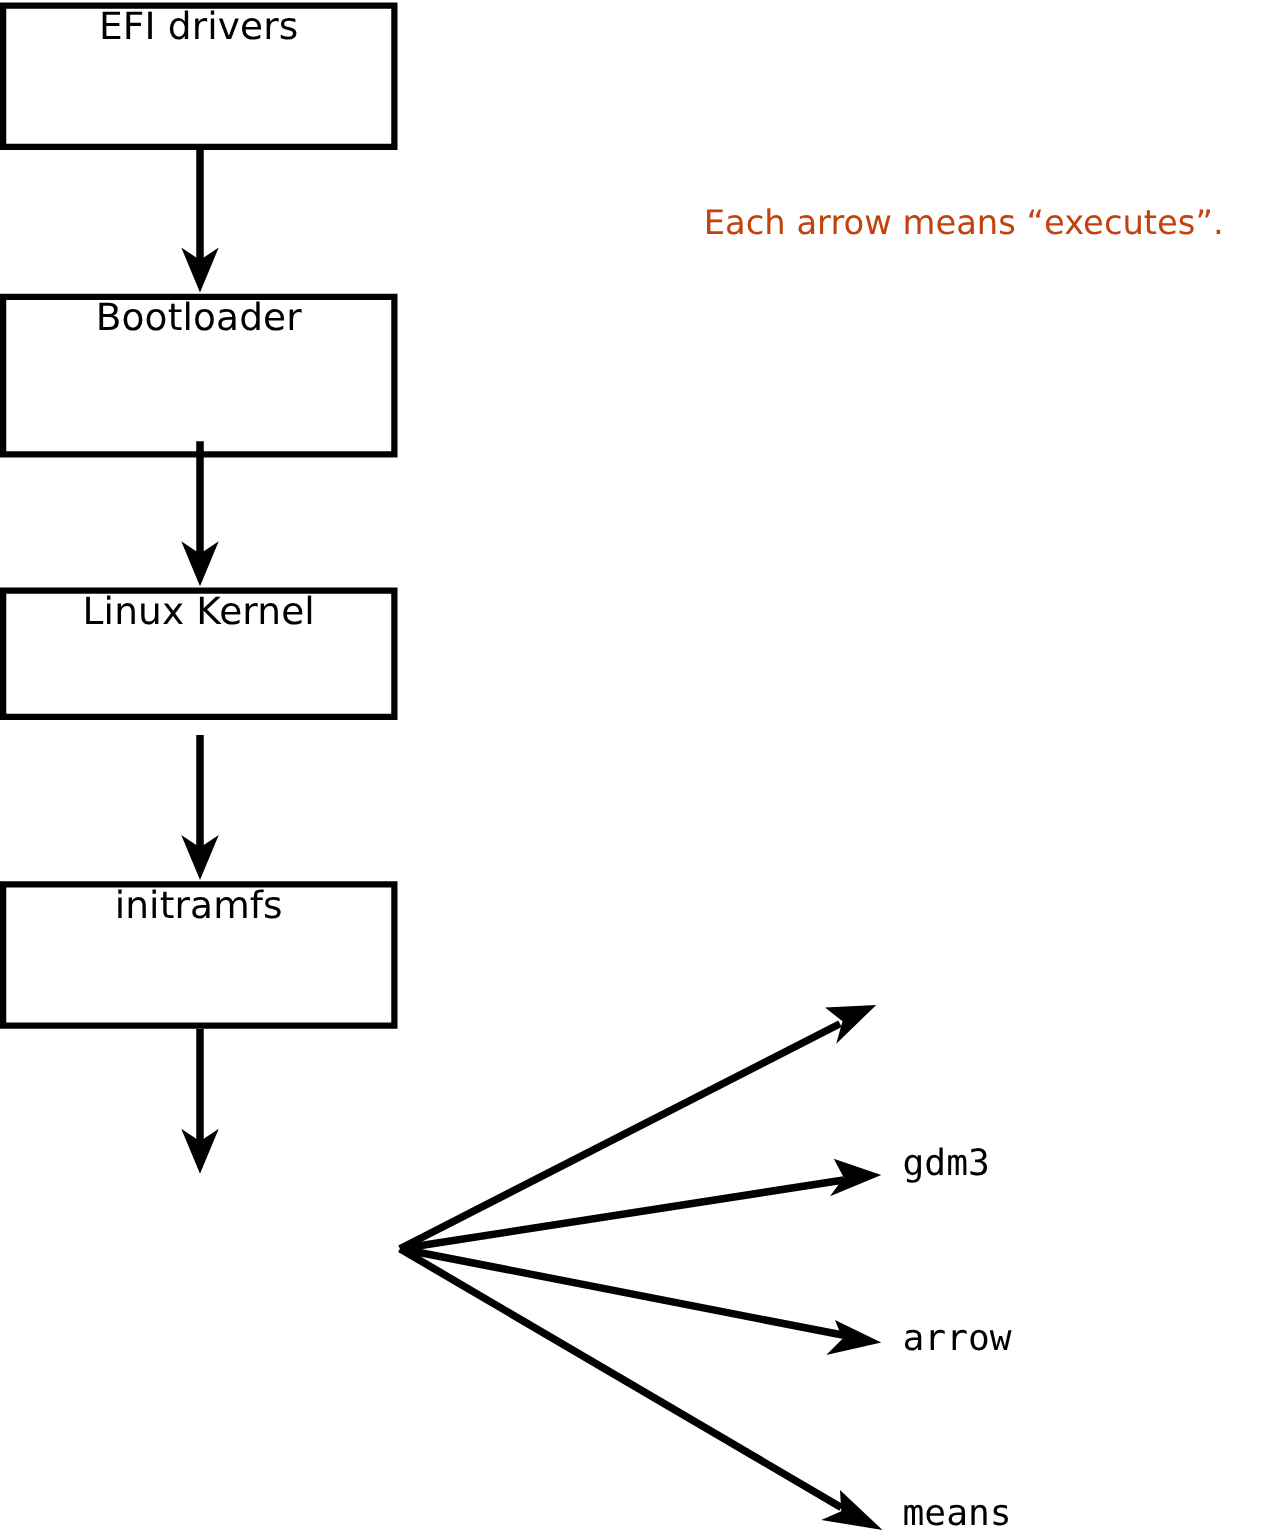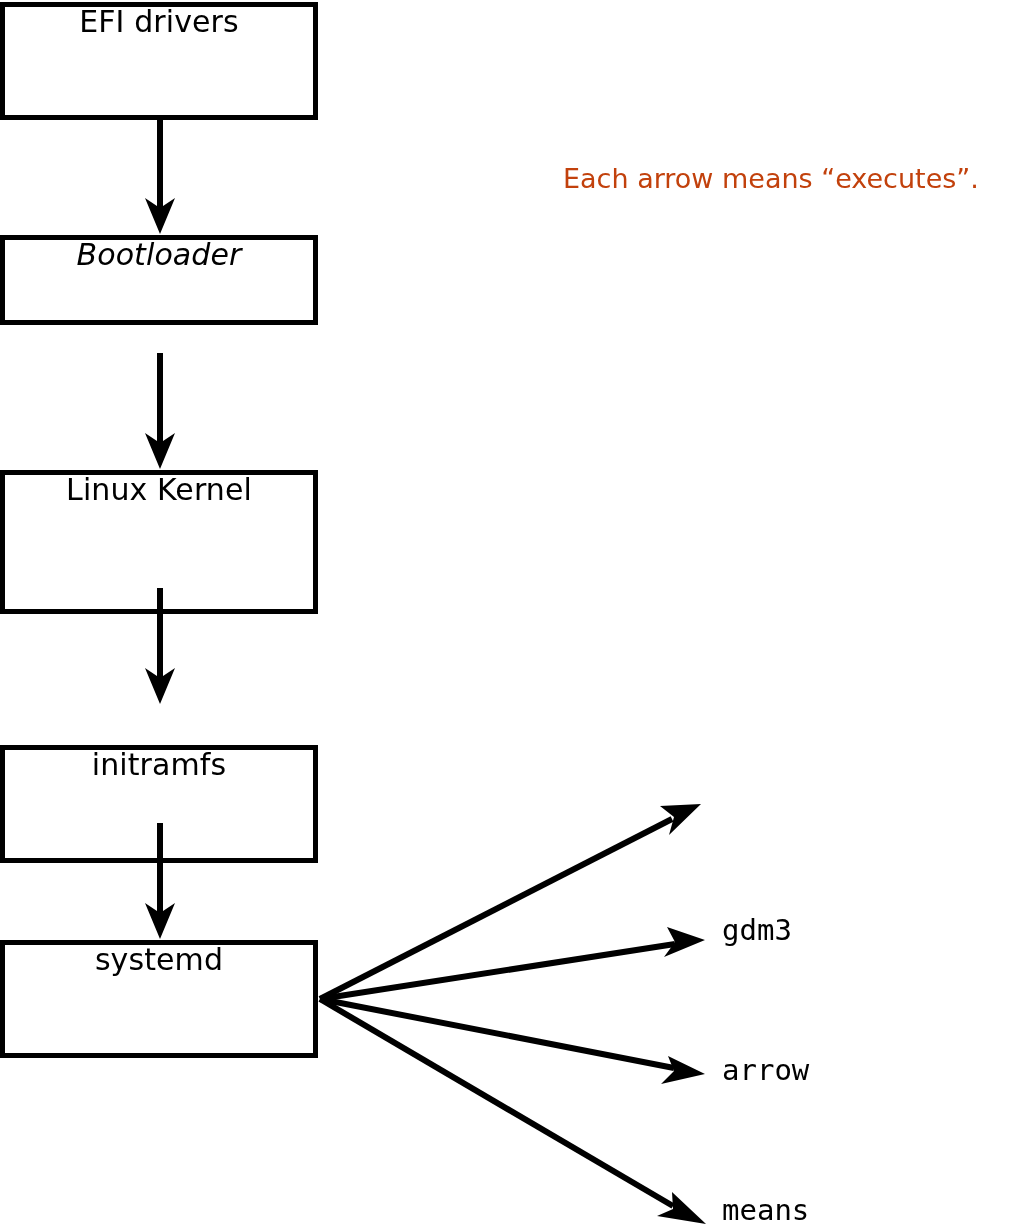--- a/index.html
+++ b/index.html
@@ -67,35 +67,32 @@
 </style>
 </head>
 <body>
 
 <div id="canvas">
 
   <div class="node-box" style="left:0px; top:2px; width:318px; height:118px;">
     <span class="node-label">EFI drivers</span>
   </div>
 
-  <div class="node-box" style="left:0px; top:235px; width:318px; height:90px;font-style:italic;">
+  <div class="node-box" style="left:0px; top:235px; width:318px; height:131px;">
     <span class="node-label">Bootloader</span>
   </div>
 
-  <div class="node-box" style="left:0px; top:470px; width:318px; height:144px;">
+  <div class="node-box" style="left:0px; top:470px; width:318px; height:106px;">
     <span class="node-label">Linux Kernel</span>
   </div>
 
-  <div class="node-box" style="left:0px; top:705px; width:318px; height:118px;margin-top:40px;">
+  <div class="node-box" style="left:0px; top:705px; width:318px; height:118px;">
     <span class="node-label">initramfs</span>
   </div>
 
-  <div class="node-box" style="left:0px; top:940px; width:318px; height:118px;">
-    <span class="node-label">systemd</span>
-  </div>
 
   <svg id="arrow-layer" viewBox="0 0 1023 1230" xmlns="http://www.w3.org/2000/svg">
 
     <g>
       <line x1="160" y1="120" x2="160" y2="210" stroke="#000" stroke-width="6"></line>
       <path d="M 160 234 L 145 198 L 160 208 L 175 198 Z" fill="#000"></path>
     </g>
 
     <g>
       <line x1="160" y1="353" x2="160" y2="445" stroke="#000" stroke-width="6"></line>

